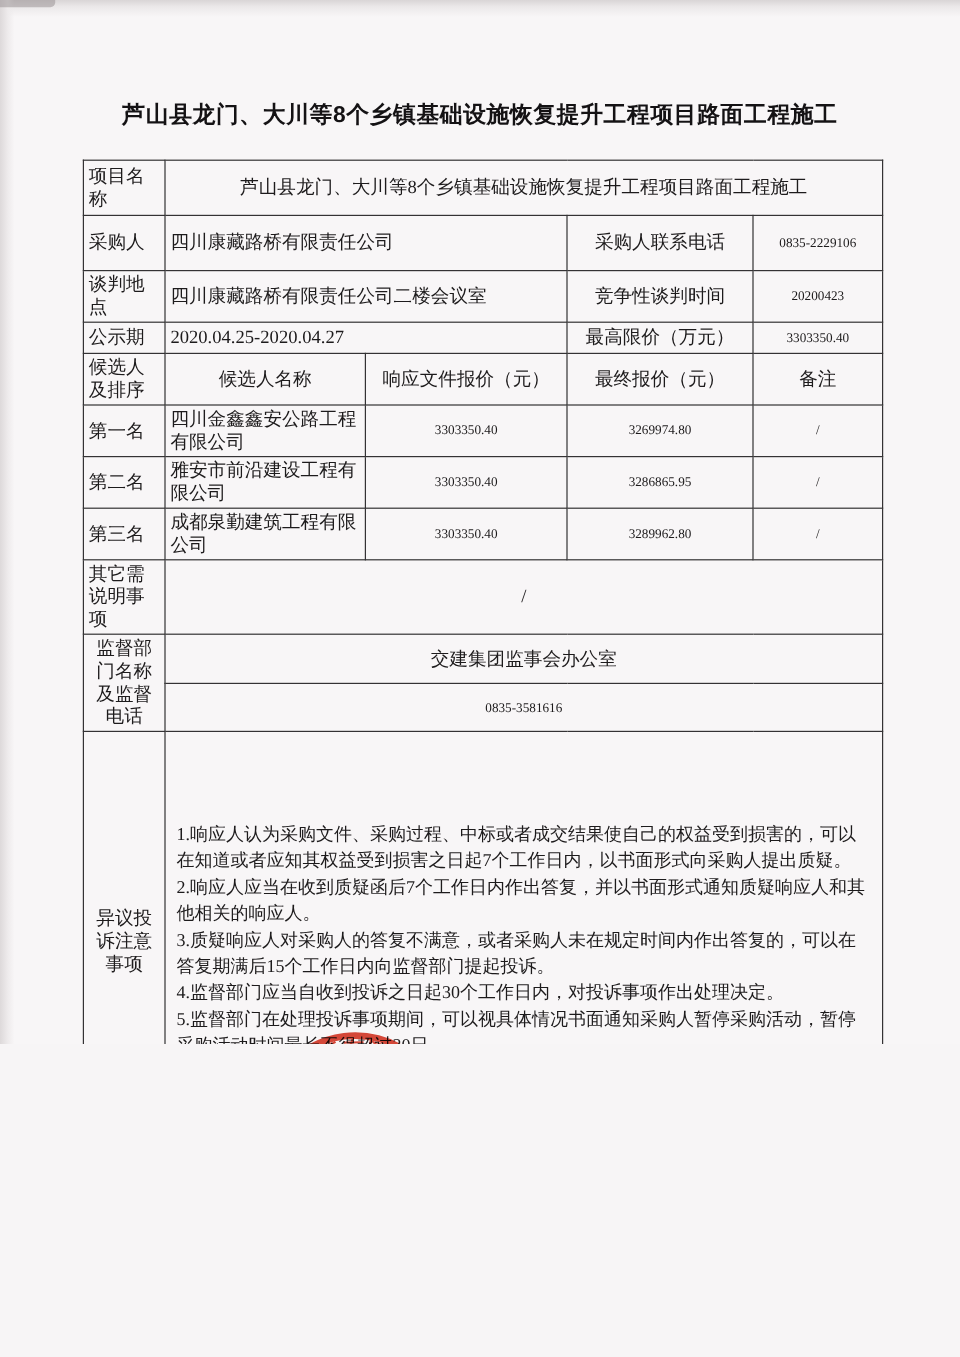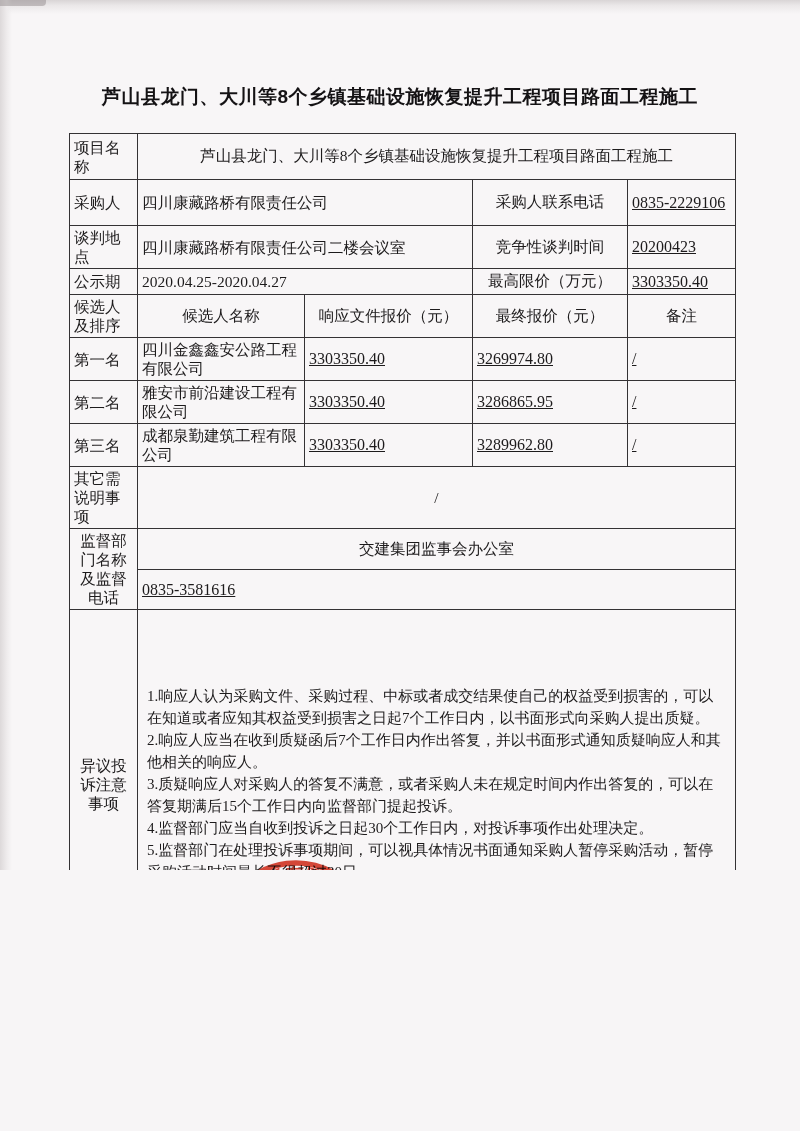--- a/index.html
+++ b/index.html
@@ -32,21 +32,21 @@
   table.notice td{
     border:1.8px solid #343234;
     padding:2px 4px;
     vertical-align:middle;
     overflow:hidden;
   }
   td.c{text-align:center;}
   td.lbl{line-height:19px;padding-left:4px;}
   td.lbl-c{line-height:19px;text-align:center;padding-left:2px;padding-right:2px;}
   td.val{padding-left:7px;line-height:19px;}
-  td.num{font-size:16px;text-decoration:underline;}
+  td.num{text-align:center;font-size:11px;}
   .notes-cell{padding:10px 12px 10px 9px !important;font-size:15px;line-height:22px;text-align:left;}
   .notes-cell div{margin:0;}
   td.sig{font-size:18px;font-weight:700;padding-left:3px;letter-spacing:.2px;}
 
   .overlay{position:absolute;left:0;top:0;width:800px;height:1131px;pointer-events:none;}
   .seal-svg{mix-blend-mode:multiply;}
 </style>
 </head>
 <body>
 

